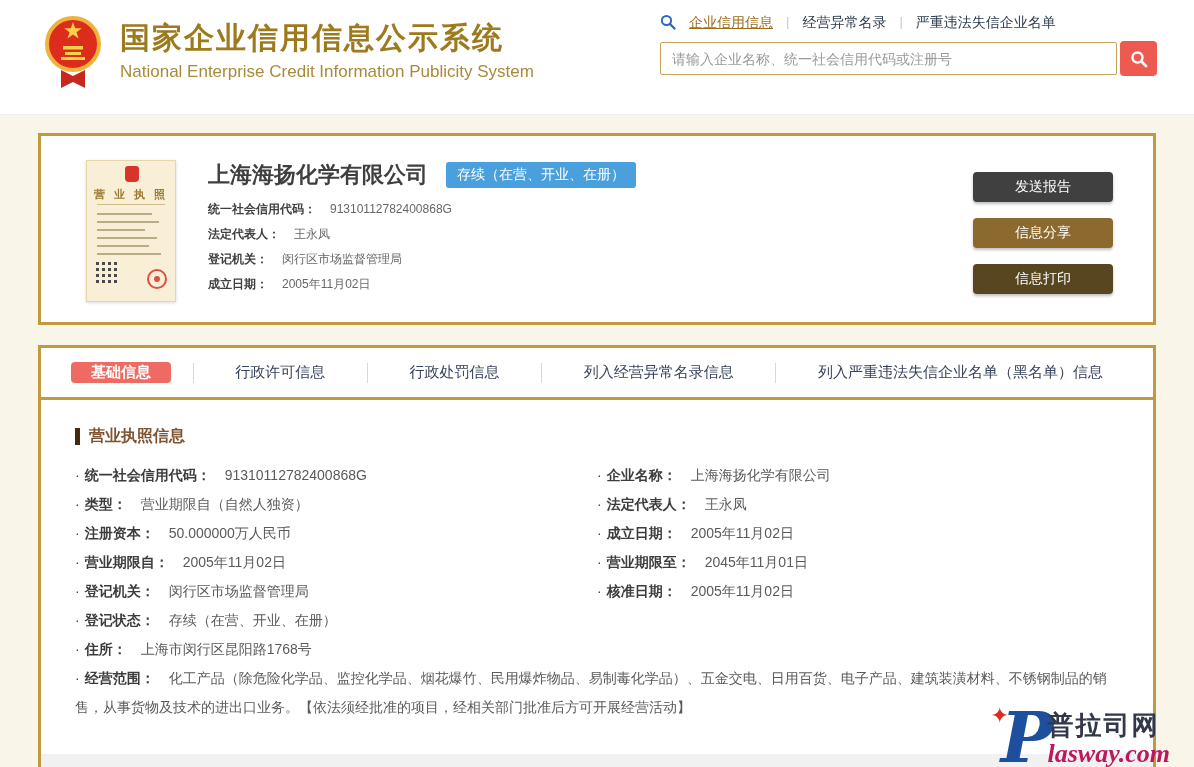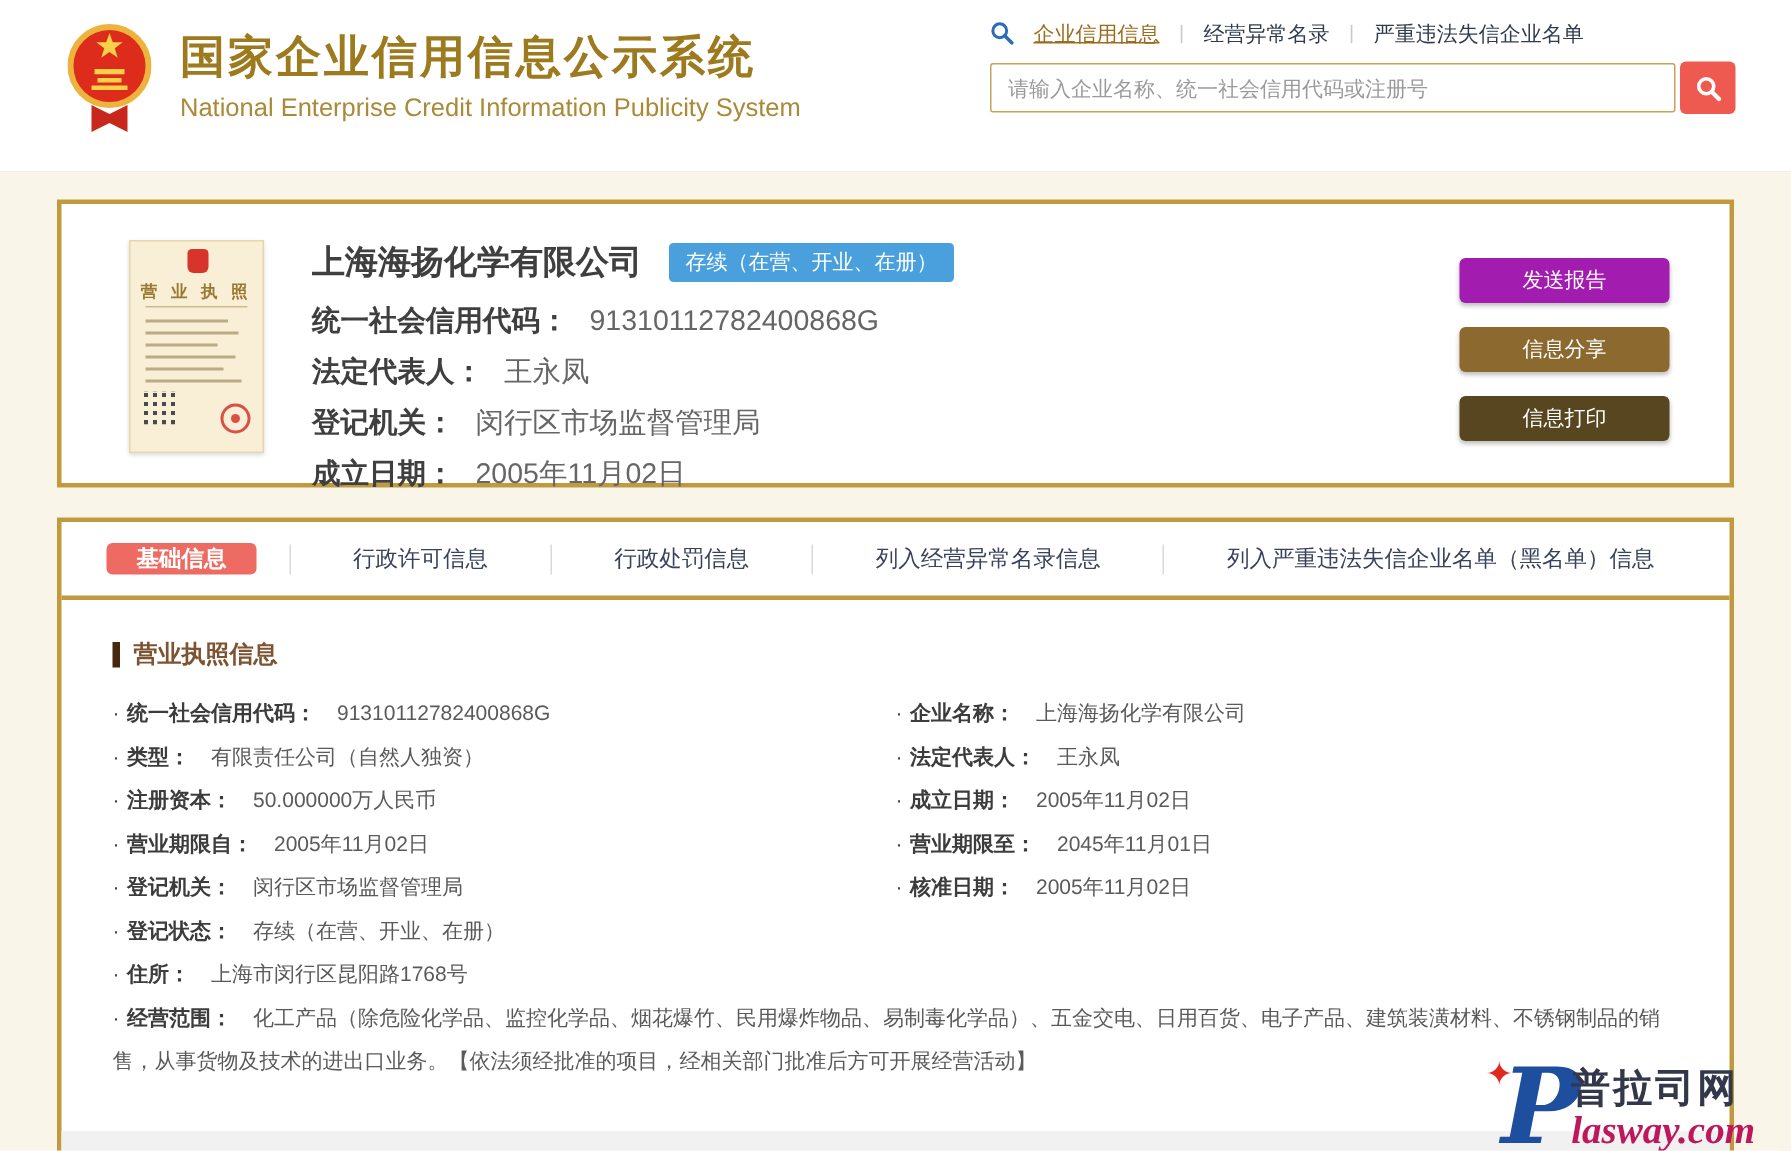--- a/index.html
+++ b/index.html
@@ -69,21 +69,21 @@
     background:#d7352b; border-radius:50%; }
 
   .summary-info { margin-left:32px; }
   .name-row { display:flex; align-items:center; gap:18px; }
   .company-name { font-size:22px; font-weight:bold; color:#3f3f3f; }
   .status-badge {
     background:#4aa0dc; color:#fff; font-size:14px; padding:4px 11px;
     border-radius:3px; white-space:nowrap;
   }
   .summary-fields { margin-top:11px; }
-  .srow { margin-top:8px; font-size:19px; }
+  .srow { margin-top:8px; font-size:12px; }
   .slabel { font-weight:bold; color:#3f3f3f; margin-right:14px; }
   .svalue { color:#666; }
 
   .action-buttons {
     position:absolute; right:40px; top:36px; width:140px;
     display:flex; flex-direction:column; gap:16px;
   }
   .action-btn {
     height:30px; border:none; border-radius:4px; color:#fff; font-size:14px;
     cursor:pointer; box-shadow:0 2px 3px rgba(0,0,0,.25);
@@ -214,21 +214,21 @@
       <div class="srow">
         <span class="slabel">登记机关：</span><span class="svalue">闵行区市场监督管理局</span>
       </div>
       <div class="srow">
         <span class="slabel">成立日期：</span><span class="svalue">2005年11月02日</span>
       </div>
     </div>
   </div>
 
   <div class="action-buttons">
-    <button class="action-btn" style="background-color: #a21caf;">发送报告</button>
+    <button class="action-btn" style="background-color: #404040;">发送报告</button>
     <button class="action-btn" style="background-color: rgb(140, 106, 47);">信息分享</button>
     <button class="action-btn" style="background-color: rgb(88, 70, 33);">信息打印</button>
   </div>
 </div>
 
 <div class="detail-card">
   <div class="tab-row">
     <div class="tab active">基础信息</div>
     <div class="tab-divider"></div>
     <div class="tab">行政许可信息</div>
@@ -242,21 +242,21 @@
 
   <div class="detail-content">
     <div class="section-title">
       <span class="section-bar"></span>
       <span class="section-txt">营业执照信息</span>
     </div>
 
     <div class="fields-grid">
       <div class="fields-col">
         <div class="frow"><span class="fbullet">·</span><span class="flabel">统一社会信用代码：</span><span class="fvalue">91310112782400868G</span></div>
-        <div class="frow"><span class="fbullet">·</span><span class="flabel">类型：</span><span class="fvalue">有限责任公司（自然人独资）</span></div>
+        <div class="frow"><span class="fbullet">·</span><span class="flabel">类型：</span><span class="fvalue">营业期限自（自然人独资）</span></div>
         <div class="frow"><span class="fbullet">·</span><span class="flabel">注册资本：</span><span class="fvalue">50.000000万人民币</span></div>
         <div class="frow"><span class="fbullet">·</span><span class="flabel">营业期限自：</span><span class="fvalue">2005年11月02日</span></div>
         <div class="frow"><span class="fbullet">·</span><span class="flabel">登记机关：</span><span class="fvalue">闵行区市场监督管理局</span></div>
         <div class="frow"><span class="fbullet">·</span><span class="flabel">登记状态：</span><span class="fvalue">存续（在营、开业、在册）</span></div>
         <div class="frow"><span class="fbullet">·</span><span class="flabel">住所：</span><span class="fvalue">上海市闵行区昆阳路1768号</span></div>
       </div>
       <div class="fields-col">
         <div class="frow"><span class="fbullet">·</span><span class="flabel">企业名称：</span><span class="fvalue">上海海扬化学有限公司</span></div>
         <div class="frow"><span class="fbullet">·</span><span class="flabel">法定代表人：</span><span class="fvalue">王永凤</span></div>
         <div class="frow"><span class="fbullet">·</span><span class="flabel">成立日期：</span><span class="fvalue">2005年11月02日</span></div>

